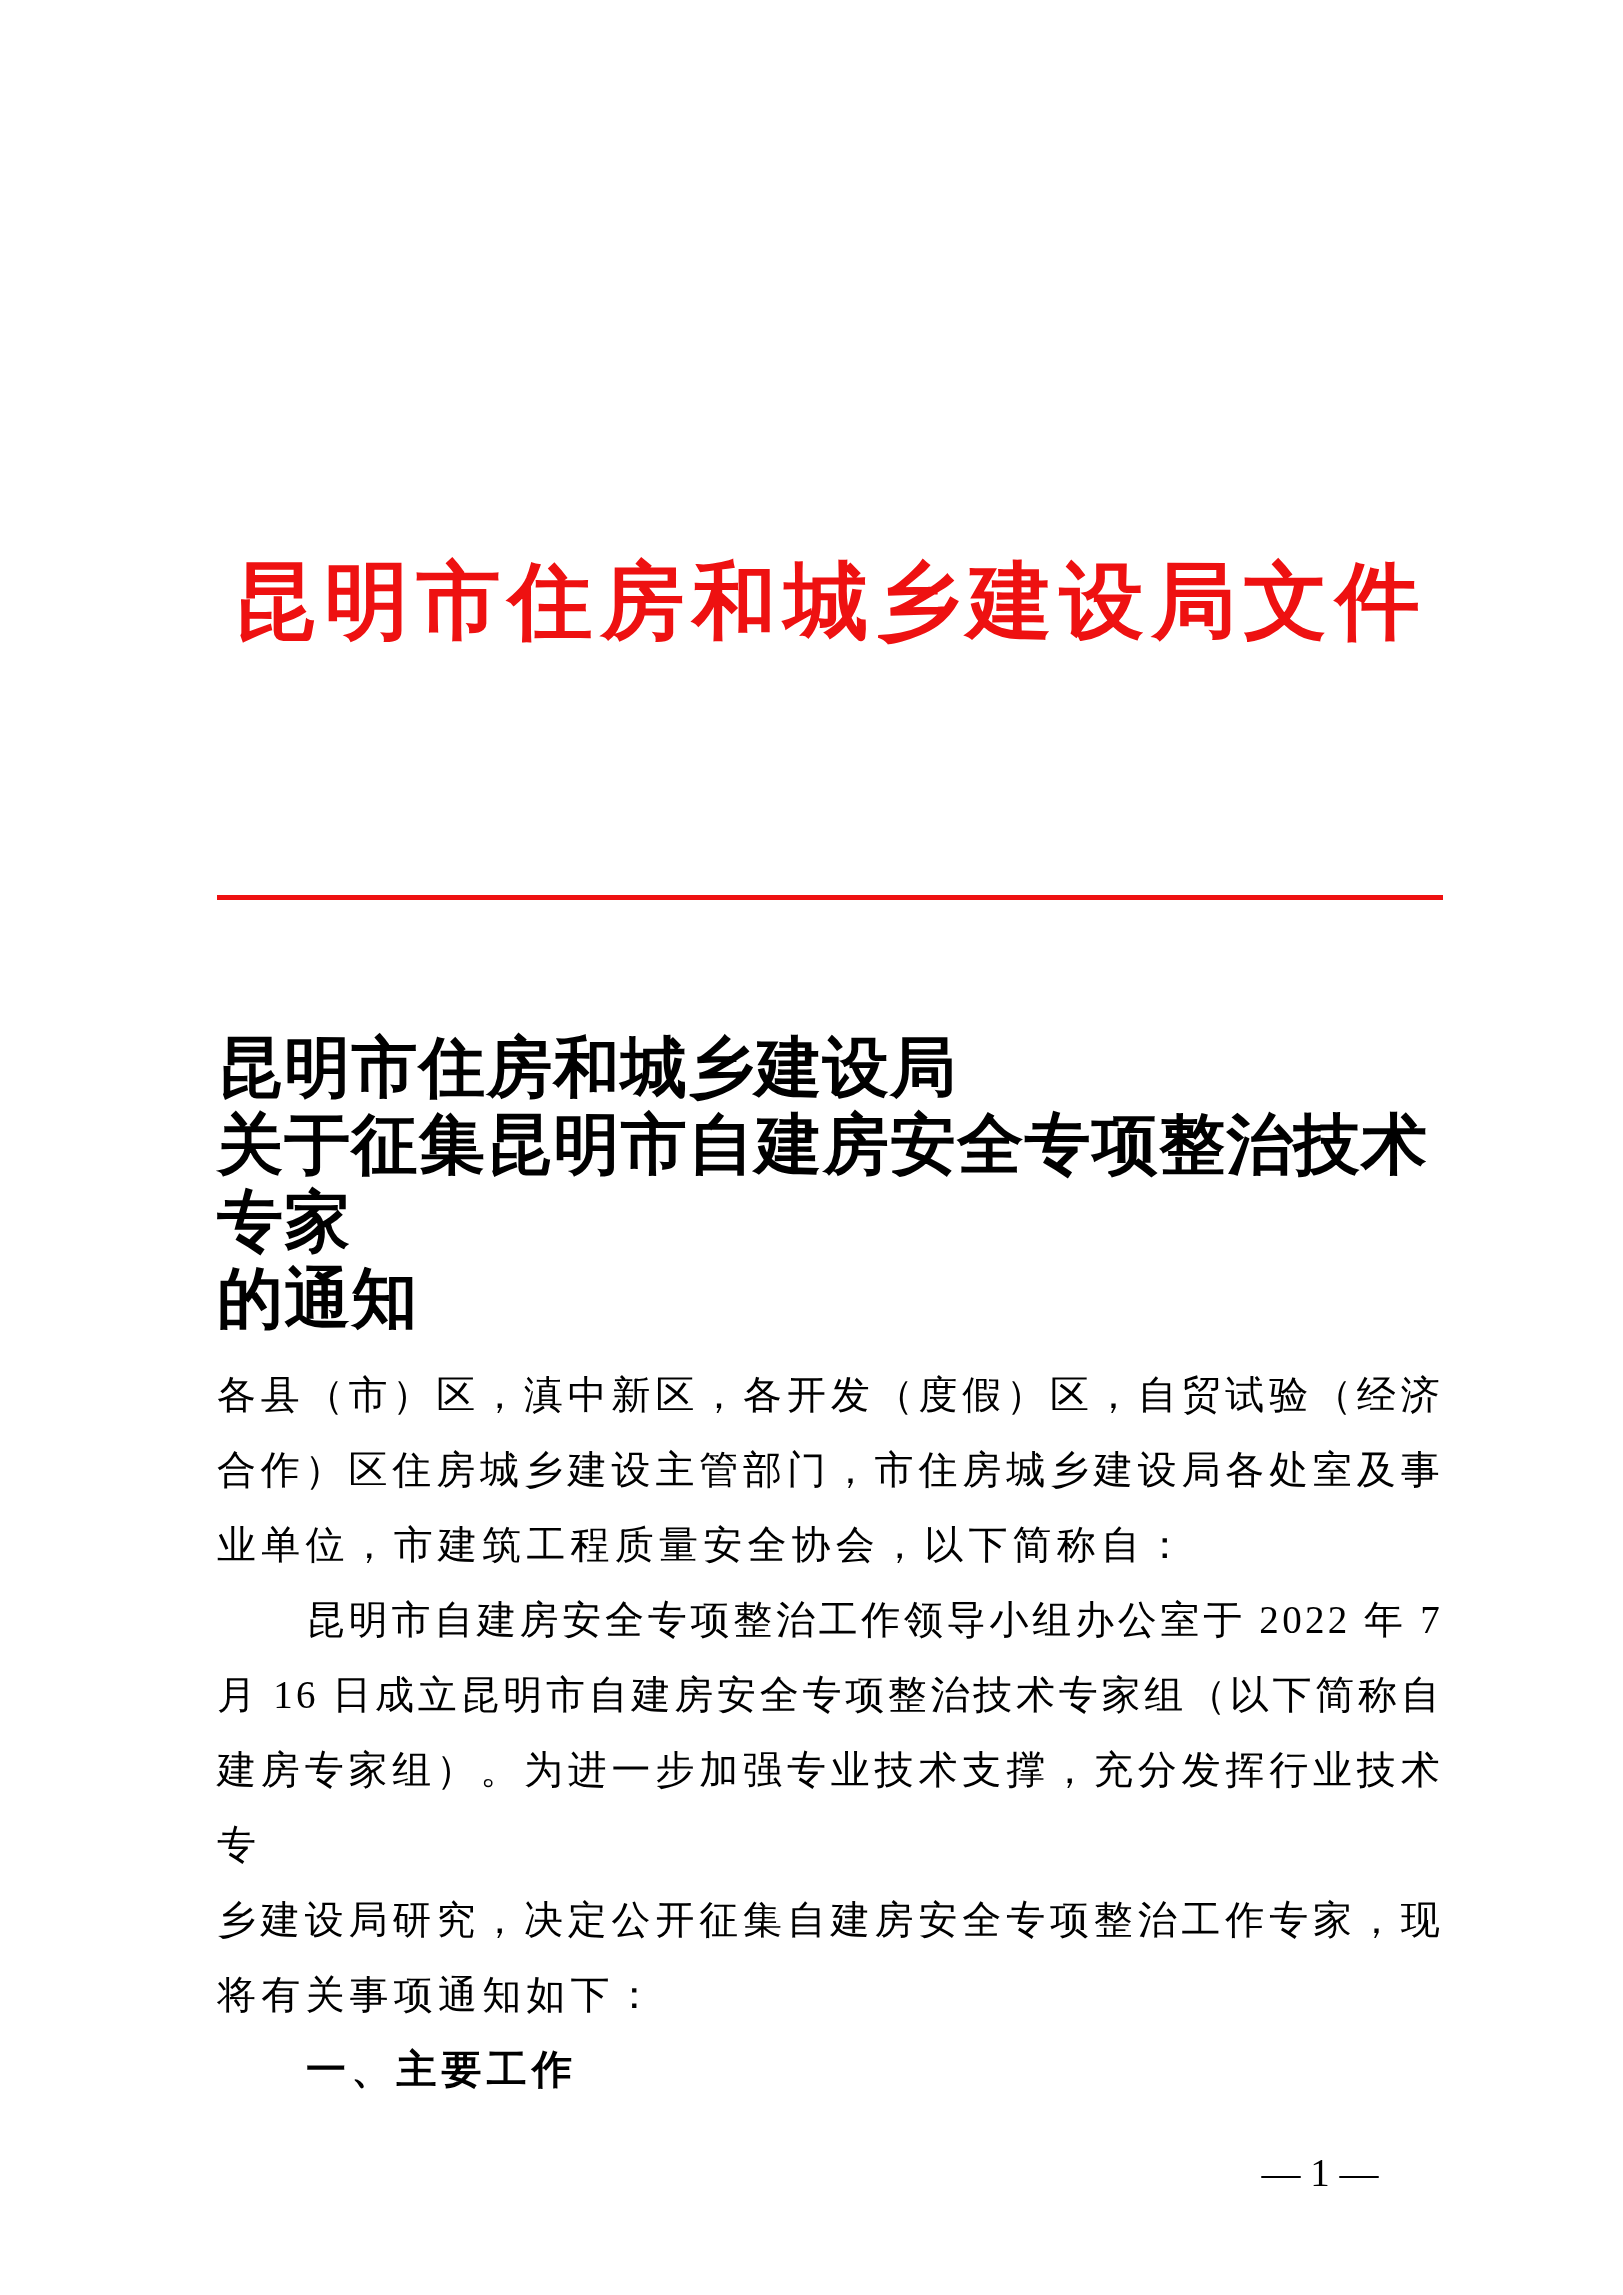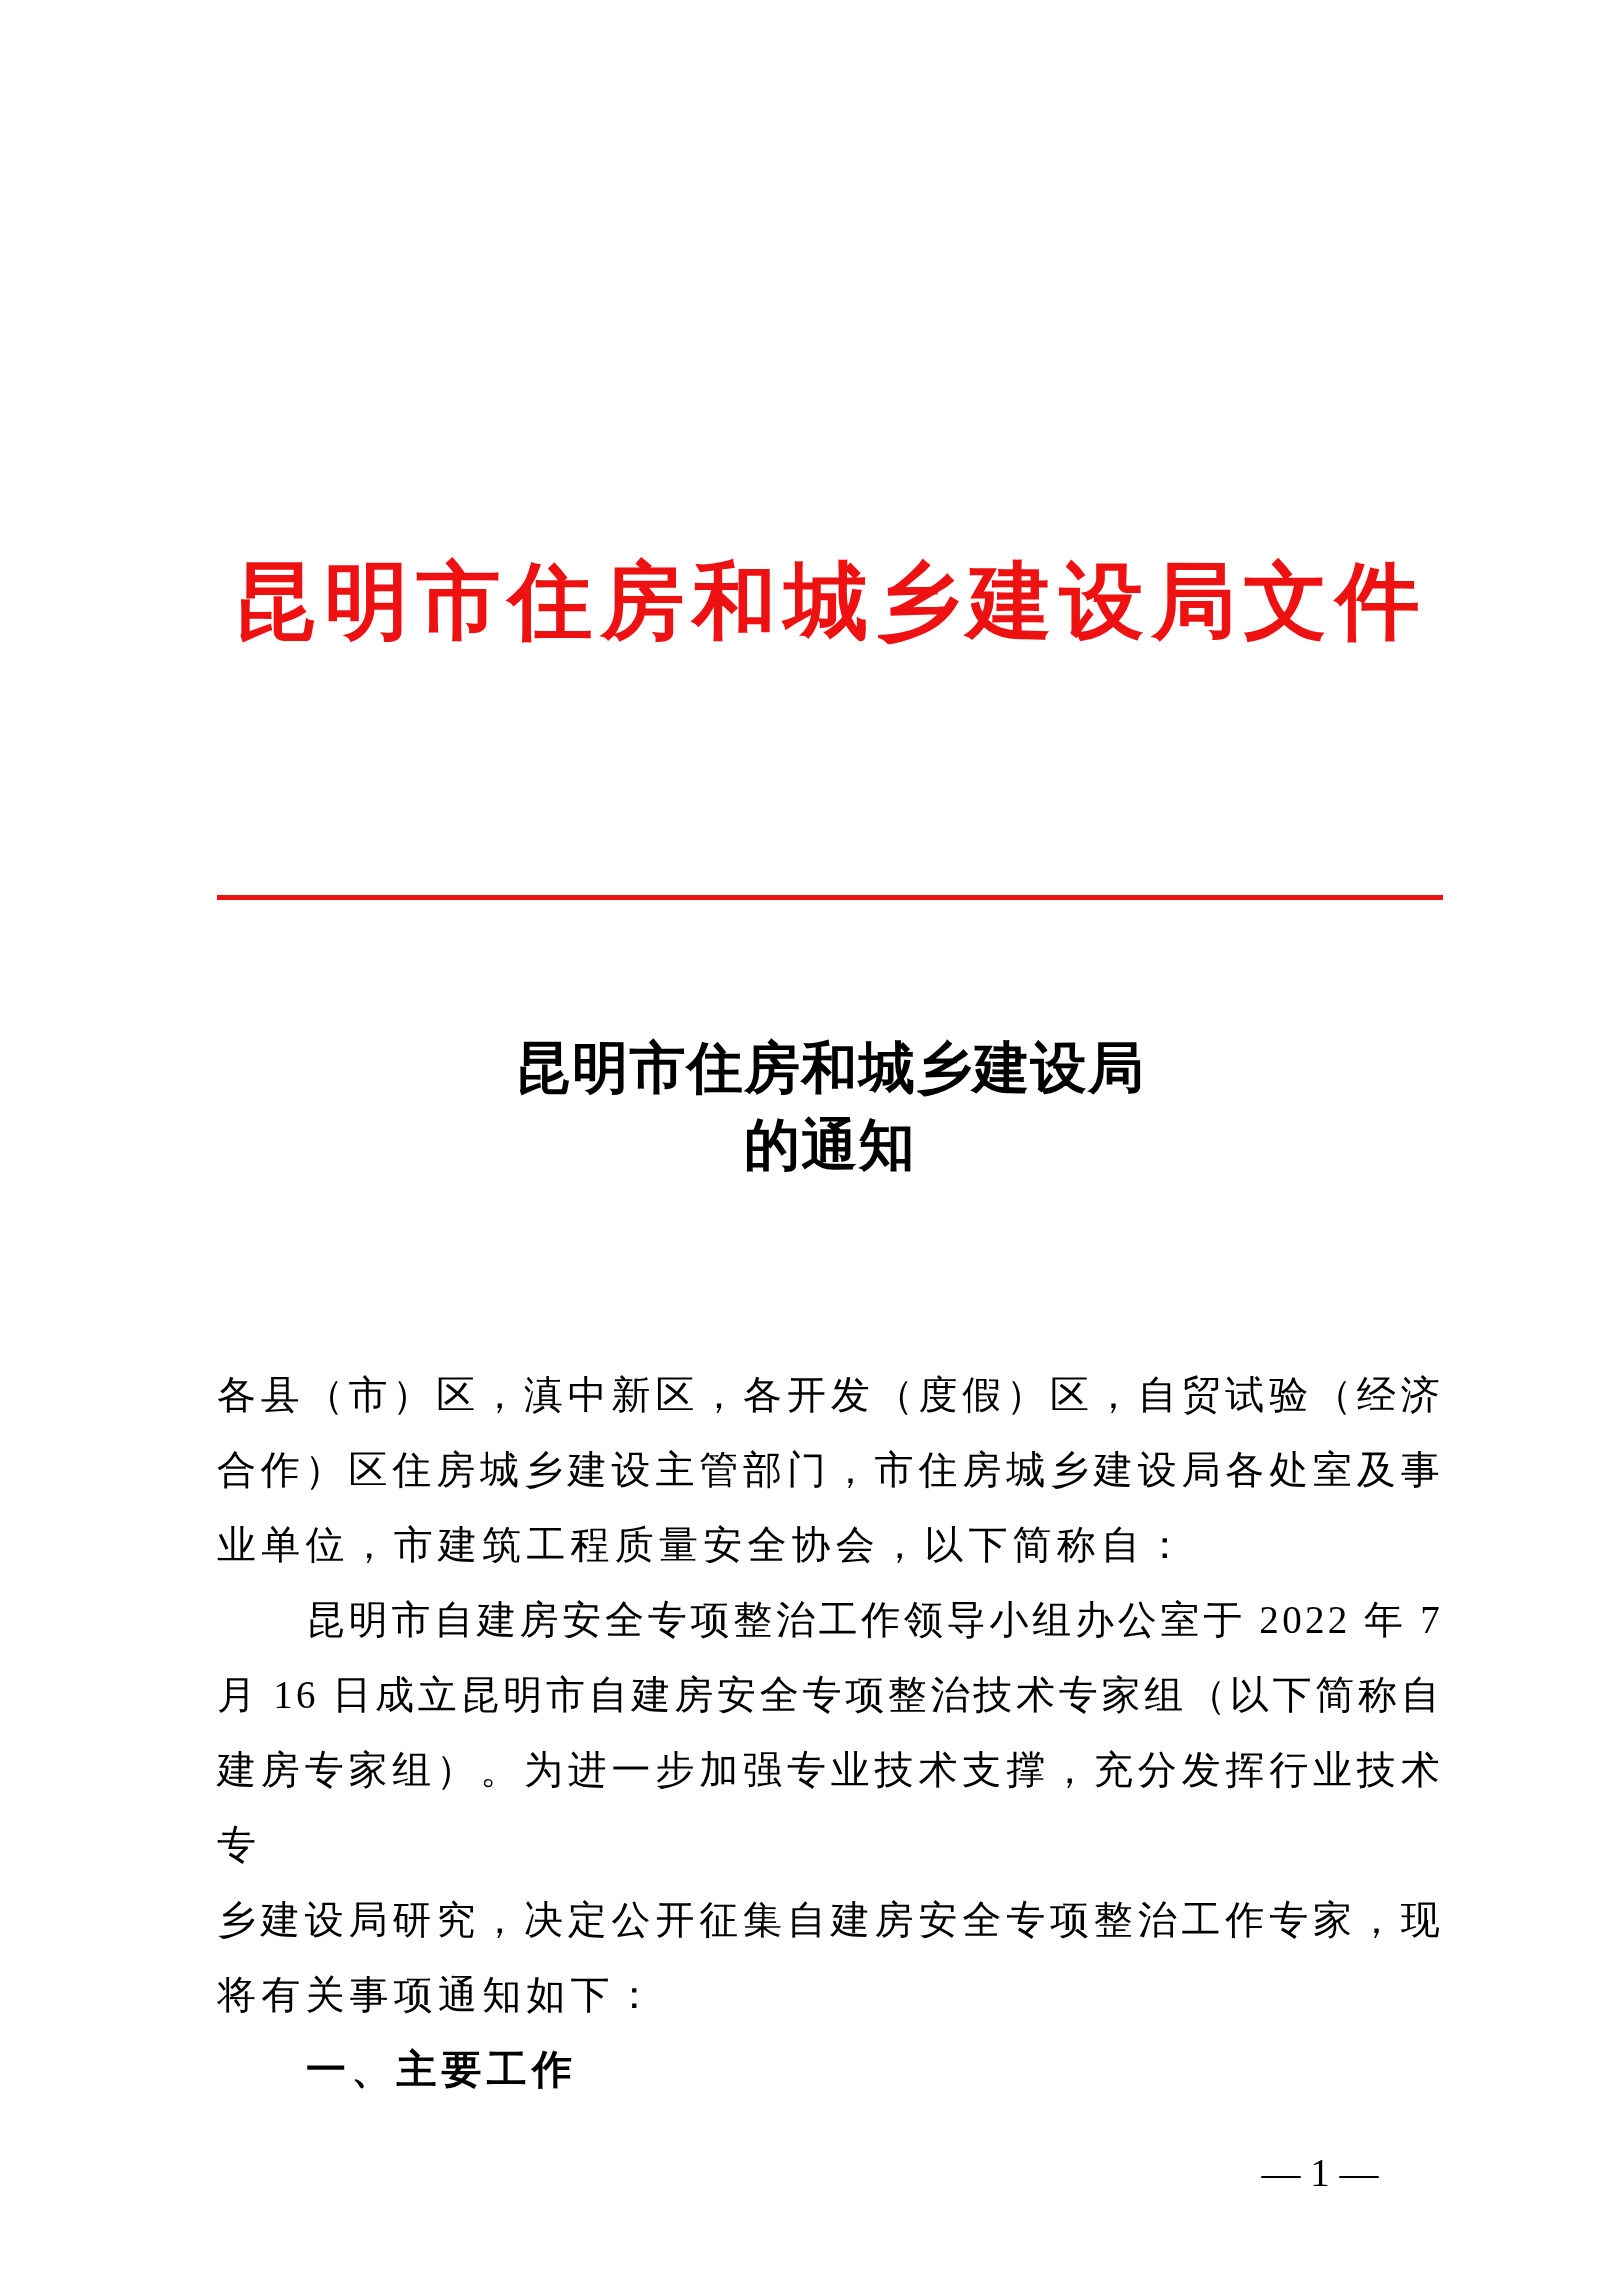--- a/index.html
+++ b/index.html
@@ -45,24 +45,24 @@
     top: 895px;
     width: 1226px;
     height: 4.6px;
     background: var(--accent);
   }
   .doc-title {
     position: absolute;
     left: 217px;
     top: 1029px;
     width: 1226px;
-    text-align: center;
+    text-align: left;
     font-family: "Liberation Sans", "DejaVu Sans", sans-serif;
     font-weight: bold;
-    font-size: 56px;
+    font-size: 66px;
     line-height: 77px;
     letter-spacing: 1.3px;
   }
   .doc-body {
     position: absolute;
     left: 217px;
     top: 1357px;
     width: 1226px;
     font-size: 39px;
     line-height: 75px;
@@ -101,20 +101,21 @@
 
 <div class="page">
 
   <div class="red-header">昆明市住房和城乡建设局文件</div>
 
 
   <div class="red-rule"></div>
 
   <div class="doc-title">
     <div class="title-line">昆明市住房和城乡建设局</div>
+    <div class="title-line">关于征集昆明市自建房安全专项整治技术专家</div>
     <div class="title-line">的通知</div>
   </div>
 
   <div class="doc-body">
     <div class="line stretch">各县（市）区，滇中新区，各开发（度假）区，自贸试验（经济</div>
     <div class="line stretch">合作）区住房城乡建设主管部门，市住房城乡建设局各处室及事</div>
     <div class="line plain">业单位，市建筑工程质量安全协会，以下简称自：</div>
     <div class="line stretch indent">昆明市自建房安全专项整治工作领导小组办公室于 2022 年 7</div>
     <div class="line stretch">月 16 日成立昆明市自建房安全专项整治技术专家组（以下简称自</div>
     <div class="line stretch">建房专家组）。为进一步加强专业技术支撑，充分发挥行业技术专</div>

